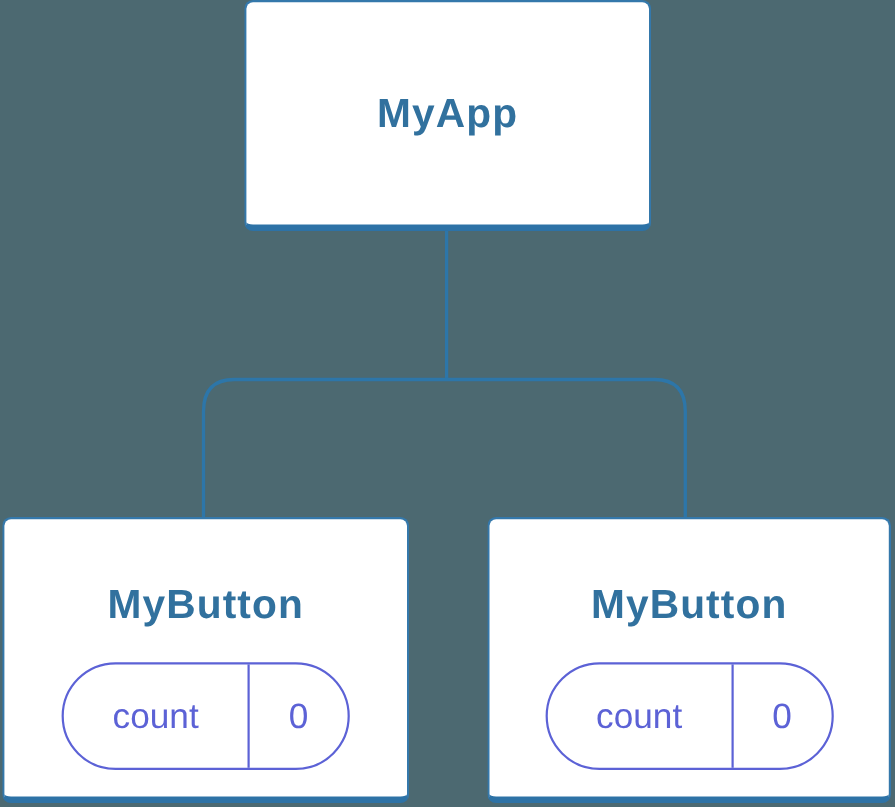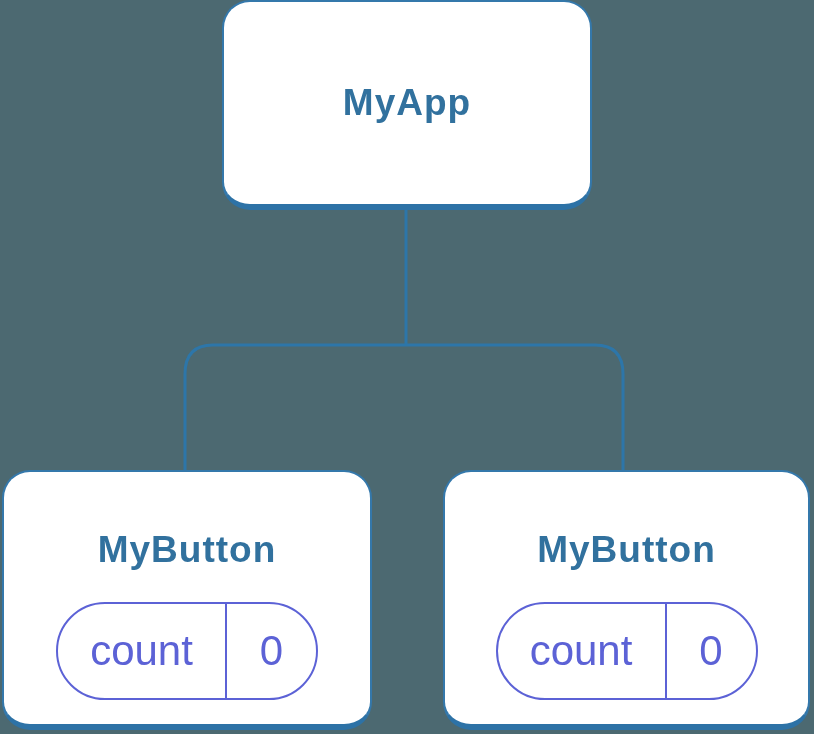--- a/index.html
+++ b/index.html
@@ -30,21 +30,21 @@
   svg.connectors path {
     fill: none;
     stroke: var(--connector);
     stroke-width: 3;
   }
   .card {
     position: absolute;
     background: var(--card-fill);
     border: 2px solid var(--card-border);
     border-bottom: 6px solid var(--card-border-bottom);
-    border-radius: 28px;
+    border-radius: 8px;
   }
   .card-root {
     left: 222px; top: 0;
     width: 370px; height: 210px;
     display: flex;
     align-items: center;
     justify-content: center;
   }
   .card-child {
     top: 470px;
@@ -66,21 +66,21 @@
   }
   .state-pill {
     margin-top: 30px;
     width: 262px;
     height: 98px;
     border: 2px solid var(--state-accent);
     border-radius: 49px;
     display: flex;
     align-items: stretch;
     color: var(--state-accent);
-    font-size: 42px;
+    font-size: 32px;
     font-weight: 400;
     background: var(--card-fill);
   }
   .state-key {
     flex: 0 0 169px;
     border-right: 2px solid var(--state-accent);
     display: flex;
     align-items: center;
     justify-content: center;
   }

